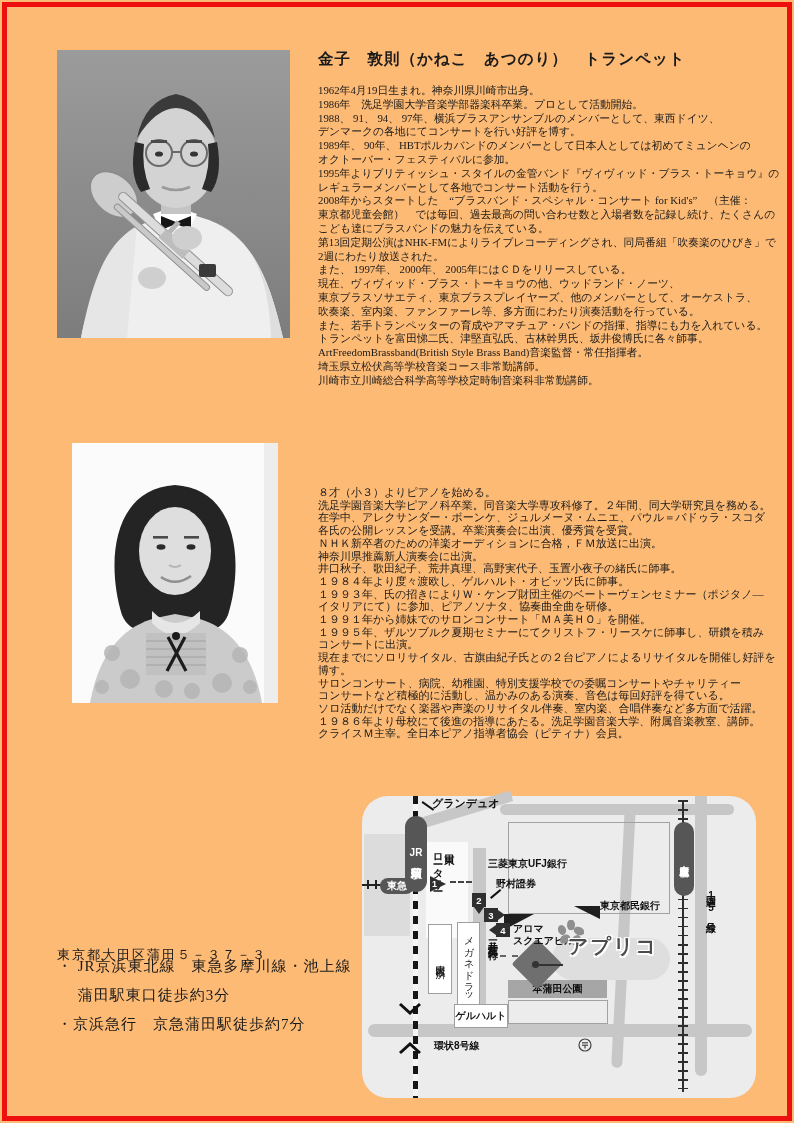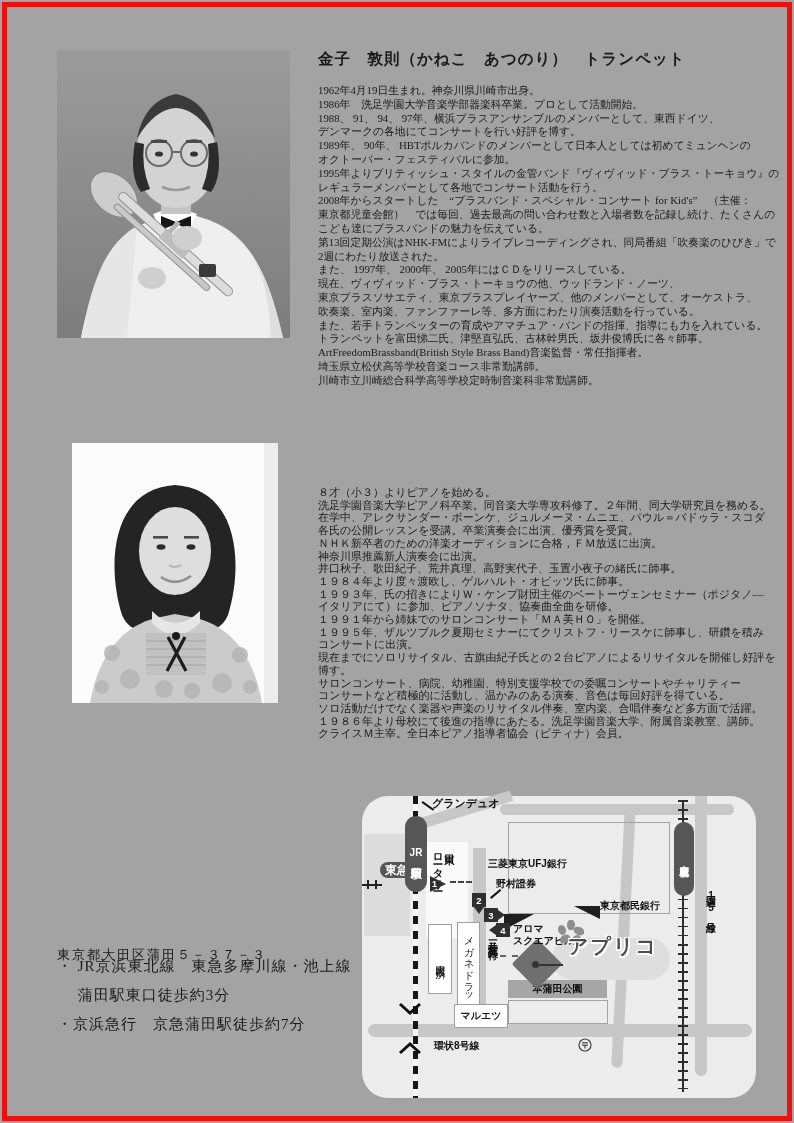--- a/index.html
+++ b/index.html
@@ -1,16 +1,16 @@
 <!DOCTYPE html>
 <html><head>
 <meta charset="utf-8">
 <style>
   html,body{margin:0;padding:0;background:#fff;}
-  .page{position:relative;width:794px;height:1123px;background:#a3a3a3;overflow:hidden;
+  .page{position:relative;width:794px;height:1123px;background:#fdba74;overflow:hidden;
         font-family:"Liberation Serif","DejaVu Serif",serif;color:#1a1a1a;}
   .frame{position:absolute;inset:2px;border:5px solid #ee0f0f;pointer-events:none;z-index:50;}
   .abs{position:absolute;}
   .bio-name{font-size:15.5px;font-weight:bold;letter-spacing:1px;white-space:nowrap;}
   .bio-body{white-space:pre-line;}
   .bio1-body{font-size:10.8px;line-height:13.8px;width:466px;}
   .bio2-body{font-size:11px;line-height:12.7px;width:470px;}
   .venue-title{font-size:18px;letter-spacing:2px;}
   .venue-address{font-size:13px;letter-spacing:2px;}
   .venue-access{font-size:15px;line-height:29px;white-space:pre-line;letter-spacing:1px;}
@@ -182,21 +182,21 @@
     <div style="left:212px;top:110px;width:0;height:0;border-top:13px solid #1f1f1f;border-left:26px solid transparent;"></div>
 
     <div style="left:51px;top:0;width:5px;height:302px;background:repeating-linear-gradient(to bottom,#151515 0 8px,#f5f5f5 8px 15px);"></div>
     <div style="left:316px;top:4px;width:10px;height:292px;background:repeating-linear-gradient(to bottom,#2e2e2e 0 1.5px,transparent 1.5px 9px);"></div>
     <div style="left:320px;top:4px;width:1.5px;height:292px;background:#2e2e2e;"></div>
 
     <div style="left:0;top:88px;width:20px;height:2px;background:#222;"></div>
     <div style="left:5px;top:84px;width:1.5px;height:9px;background:#222;"></div>
     <div style="left:13px;top:84px;width:1.5px;height:9px;background:#222;"></div>
 
-    <div class="badge" style="left:18px;top:66px;width:34px;height:16px;border-radius:8px;font-size:12px;z-index:5;">東急</div>
+    <div class="badge" style="left:18px;top:82px;width:34px;height:16px;border-radius:8px;font-size:10px;z-index:5;">東急</div>
     <div class="badge" style="left:43px;top:20px;width:22px;height:76px;border-radius:11px;flex-direction:column;z-index:5;">
       <span style="position:static;font-size:10px;">JR</span>
       <span class="vtext" style="position:static;font-size:11px;">蒲田駅</span>
     </div>
     <div class="badge vtext" style="left:312px;top:26px;width:20px;height:74px;border-radius:10px;font-size:9.5px;z-index:5;">京急蒲田駅</div>
 
     <div class="mlabel" style="left:70px;top:2px;font-size:11px;">グランデュオ</div>
     <div style="left:59px;top:9px;width:14px;height:1.5px;background:#111;transform:rotate(35deg);"></div>
     <div class="mlabel vtext" style="left:70px;top:50px;font-size:10.5px;">東口
 ロータリー</div>
@@ -223,21 +223,21 @@
         <ellipse cx="21" cy="11" rx="5.5" ry="4" transform="rotate(25 21 11)"></ellipse>
         <ellipse cx="18" cy="20" rx="4" ry="5.5" transform="rotate(40 18 20)"></ellipse>
         <ellipse cx="7" cy="19" rx="5.5" ry="4" transform="rotate(-35 7 19)"></ellipse>
         <ellipse cx="4" cy="10" rx="4" ry="5" transform="rotate(-20 4 10)"></ellipse>
       </g>
       <circle cx="13" cy="13" r="3" fill="#ececec"></circle>
     </svg>
     <div class="apuriko-big" style="left:206px;top:137px;z-index:5;">アプリコ</div>
 
     <div style="left:146px;top:184px;width:99px;height:18px;background:#a6a6a6;display:flex;align-items:center;justify-content:center;font-size:10px;font-weight:bold;color:#0d0d0d;">本蒲田公園</div>
-    <div class="wbox" style="left:92px;top:208px;width:52px;height:22px;font-size:10px;font-weight:bold;">マルエツ</div>
+    <div class="wbox" style="left:92px;top:208px;width:52px;height:22px;font-size:10px;font-weight:bold;">ゲルハルト</div>
     <div class="mlabel" style="left:72px;top:244px;">環状8号線</div>
 
     <svg style="left:216px;top:242px;" width="14" height="14" viewBox="0 0 14 14">
       <circle cx="7" cy="7" r="6" fill="none" stroke="#444" stroke-width="1.2"></circle>
       <line x1="4" y1="4.8" x2="10" y2="4.8" stroke="#444" stroke-width="1.2"></line>
       <line x1="4" y1="7.2" x2="10" y2="7.2" stroke="#444" stroke-width="1.2"></line>
       <line x1="7" y1="7.2" x2="7" y2="10.6" stroke="#444" stroke-width="1.2"></line>
     </svg>
 
     <svg style="left:36px;top:206px;" width="24" height="13" viewBox="0 0 24 13">

